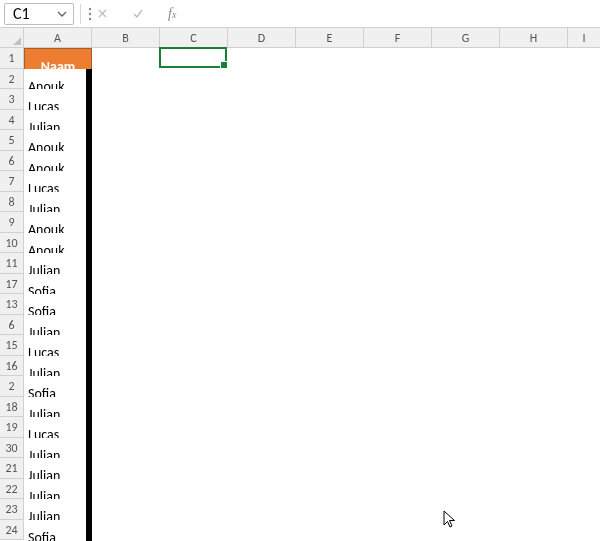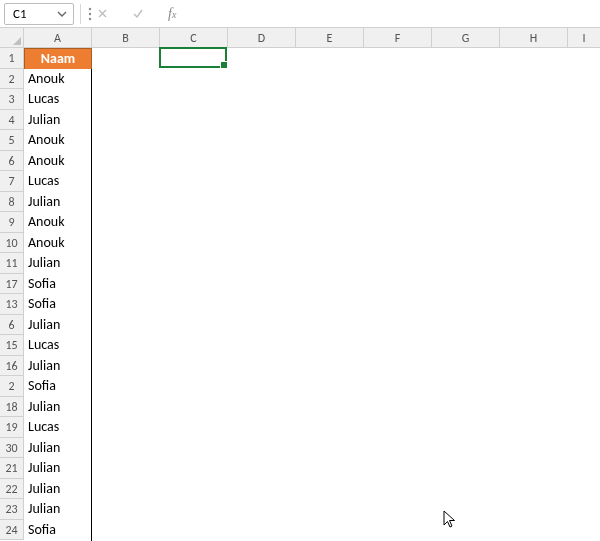--- a/index.html
+++ b/index.html
@@ -25,21 +25,21 @@
     display: flex;
     align-items: center;
     border: 1px solid #bdbdbd;
     border-radius: 2px;
     height: 22px;
     padding: 0 4px 0 8px;
     gap: 10px;
     min-width: 70px;
   }
   .namebox-text {
-    font-size: 13px;
+    font-size: 16px;
     min-width: 34px;
   }
   .chev-icon svg { display:block; }
   .vsep {
     width: 1px; height: 20px;
     background: #d8d8d8;
     margin: 0 6px;
   }
   .dots-icon { color:#8a8a8a; display:flex; align-items:center; }
   .fx-group {
@@ -117,29 +117,29 @@
     line-height: 20.5px;
     background: #f0f0f0;
     border-right: 1px solid #d0d0d0;
     border-bottom: 1px solid #d0d0d0;
   }
   .cell {
     width: 68px;
     min-width: 68px;
     height: 23px;
     line-height: 20.5px;
-    padding: 0 4px;
+    padding: 8px 4px;
     font-size: 14px;
     border-right: 1px solid #e5e5e5;
     border-bottom: 1px solid #e5e5e5;
     background: #fff;
     overflow: hidden; white-space: nowrap;
   }
   .cell-a {
-    border-right: 1px solid #000000;
+    border-right: 6px solid #000000;
     border-bottom: 1px solid #c8c8c8;
   }
   .empty-zone {
     width: 544px;
     background:#fff;
   }
   .header-cell {
     background: #ED7D31;
     color: #fff;
     font-weight: bold;

